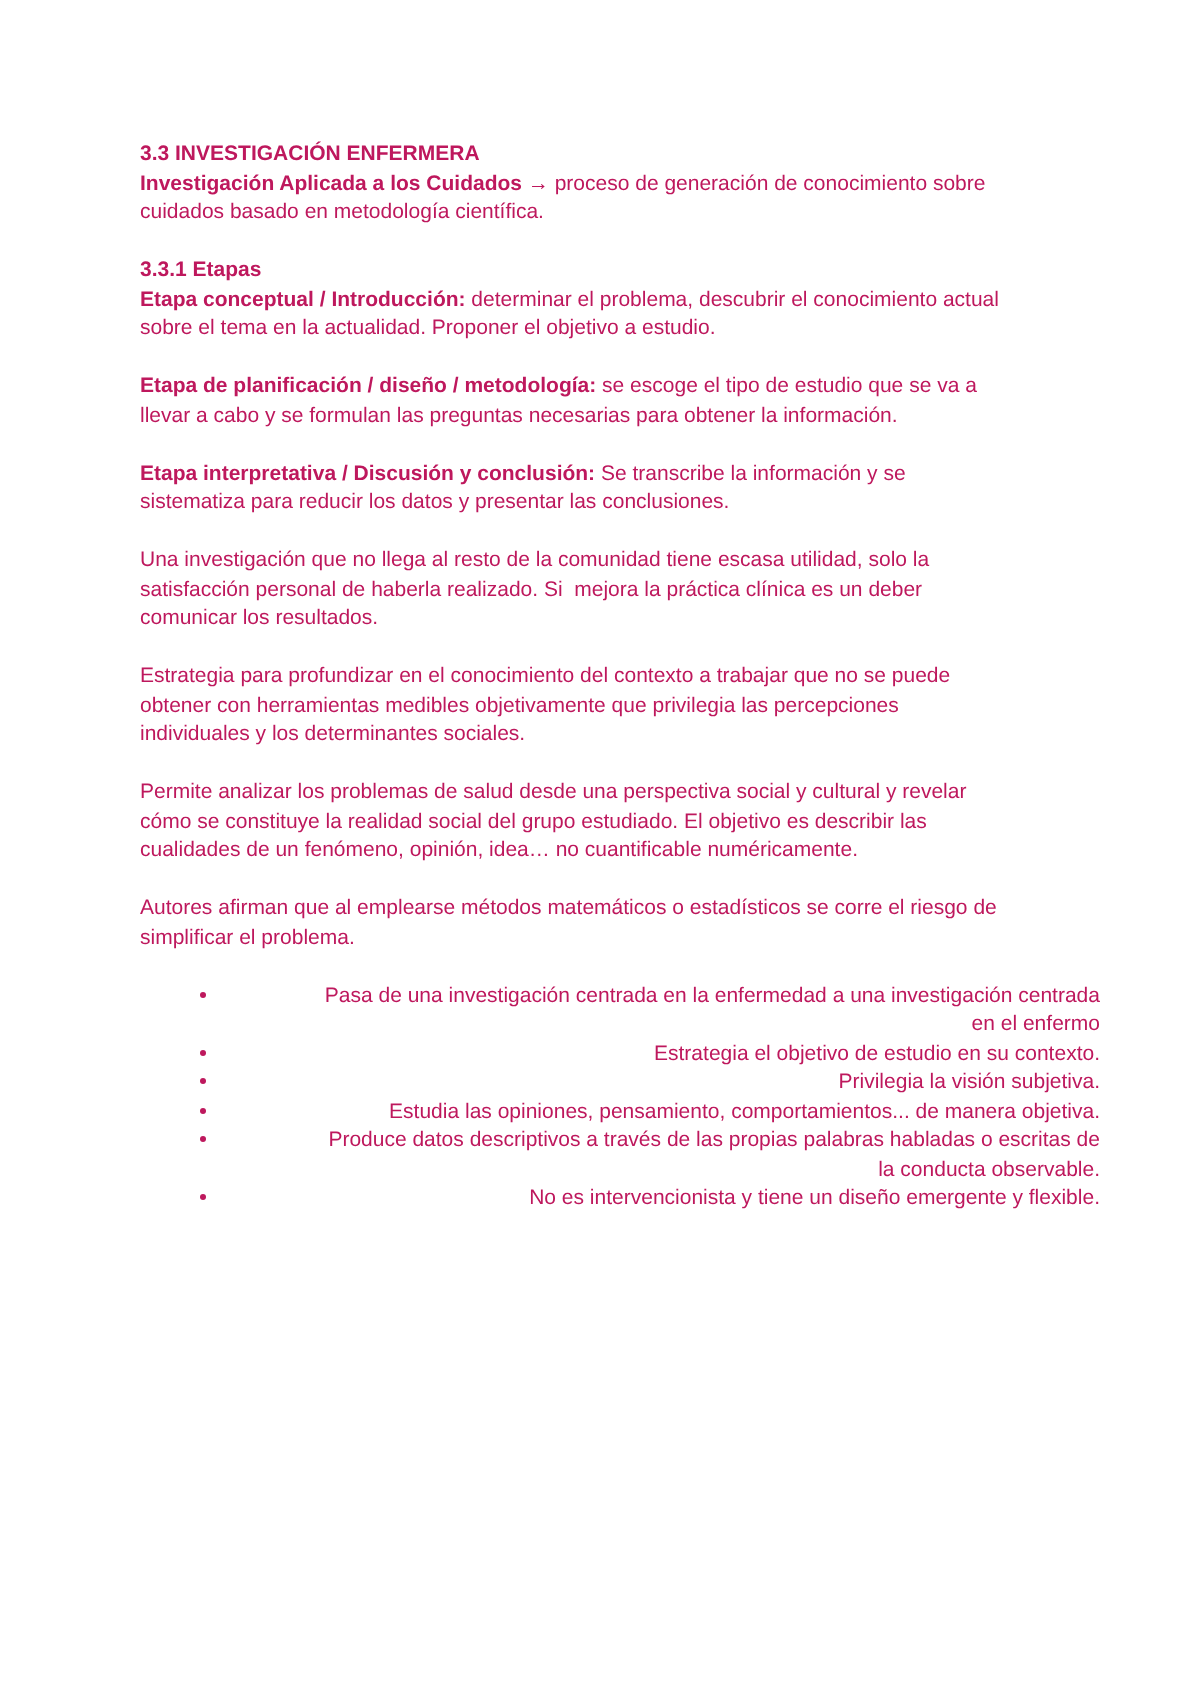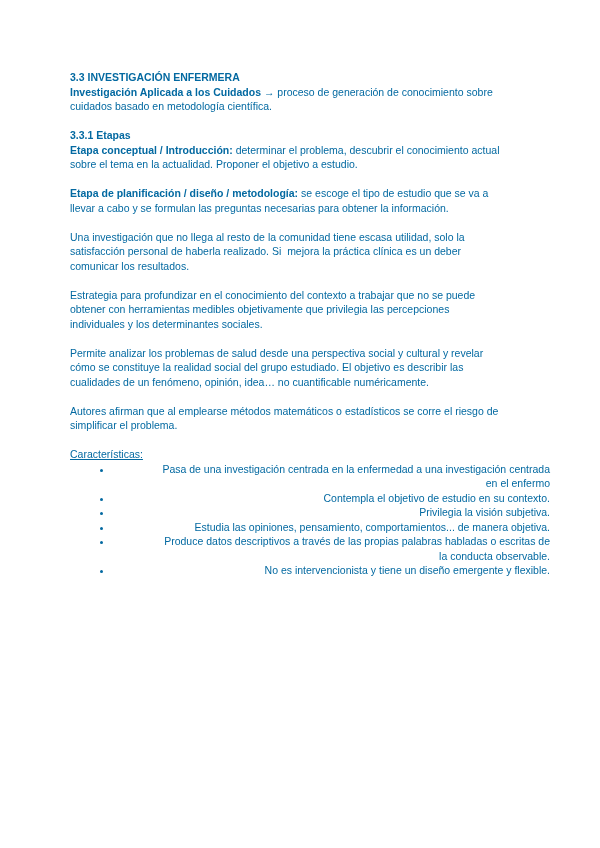--- a/index.html
+++ b/index.html
@@ -7,21 +7,21 @@
     padding: 0;
     background: #ffffff;
   }
   .page {
     position: relative;
     width: 600px;
     height: 848px;
     background: #ffffff;
     overflow: hidden;
     font-family: "Liberation Sans", sans-serif;
-    color: #0369a1;
+    color: #be185d;
   }
   .doc-content {
     position: absolute;
     left: 70px;
     top: 70px;
     width: 480px;
     font-size: 10.5px;
     line-height: 14.5px;
   }
   .doc-content h3 {
@@ -61,36 +61,37 @@
 <div class="page">
   <div class="doc-content">
       <h3>3.3 INVESTIGACIÓN ENFERMERA</h3>
       <p><span class="bold ">Investigación Aplicada a los Cuidados</span><span class=""> → proceso de generación de conocimiento sobre
 cuidados basado en metodología científica.</span></p>
       <h3>3.3.1 Etapas</h3>
       <p><span class="bold ">Etapa conceptual / Introducción:</span><span class=""> determinar el problema, descubrir el conocimiento actual
 sobre el tema en la actualidad. Proponer el objetivo a estudio.</span></p>
       <p><span class="bold ">Etapa de planificación / diseño / metodología:</span><span class=""> se escoge el tipo de estudio que se va a
 llevar a cabo y se formulan las preguntas necesarias para obtener la información.</span></p>
+      <p><span class="bold ">Etapa interpretativa / Discusión y conclusión:</span><span class=""> Se transcribe la información y se
+sistematiza para reducir los datos y presentar las conclusiones.</span></p>
       <p><span class="">Una investigación que no llega al resto de la comunidad tiene escasa utilidad, solo la
 satisfacción personal de haberla realizado. Si  mejora la práctica clínica es un deber
 comunicar los resultados.</span></p>
       <p><span class="">Estrategia para profundizar en el conocimiento del contexto a trabajar que no se puede
 obtener con herramientas medibles objetivamente que privilegia las percepciones
 individuales y los determinantes sociales.</span></p>
       <p><span class="">Permite analizar los problemas de salud desde una perspectiva social y cultural y revelar
 cómo se constituye la realidad social del grupo estudiado. El objetivo es describir las
 cualidades de un fenómeno, opinión, idea… no cuantificable numéricamente.</span></p>
       <p><span class="">Autores afirman que al emplearse métodos matemáticos o estadísticos se corre el riesgo de
 simplificar el problema.</span></p>
-      <p class="tight"><span class="underline">Características:</span></p>
       <ul>
         <li>Pasa de una investigación centrada en la enfermedad a una investigación centrada
 en el enfermo</li>
-        <li>Contempla el objetivo de estudio en su contexto.</li>
+        <li>Estrategia el objetivo de estudio en su contexto.</li>
         <li>Privilegia la visión subjetiva.</li>
         <li>Estudia las opiniones, pensamiento, comportamientos... de manera objetiva.</li>
         <li>Produce datos descriptivos a través de las propias palabras habladas o escritas de
 la conducta observable.</li>
         <li>No es intervencionista y tiene un diseño emergente y flexible.</li>
       </ul>
     </div>
 </div>
 
 </body></html>

